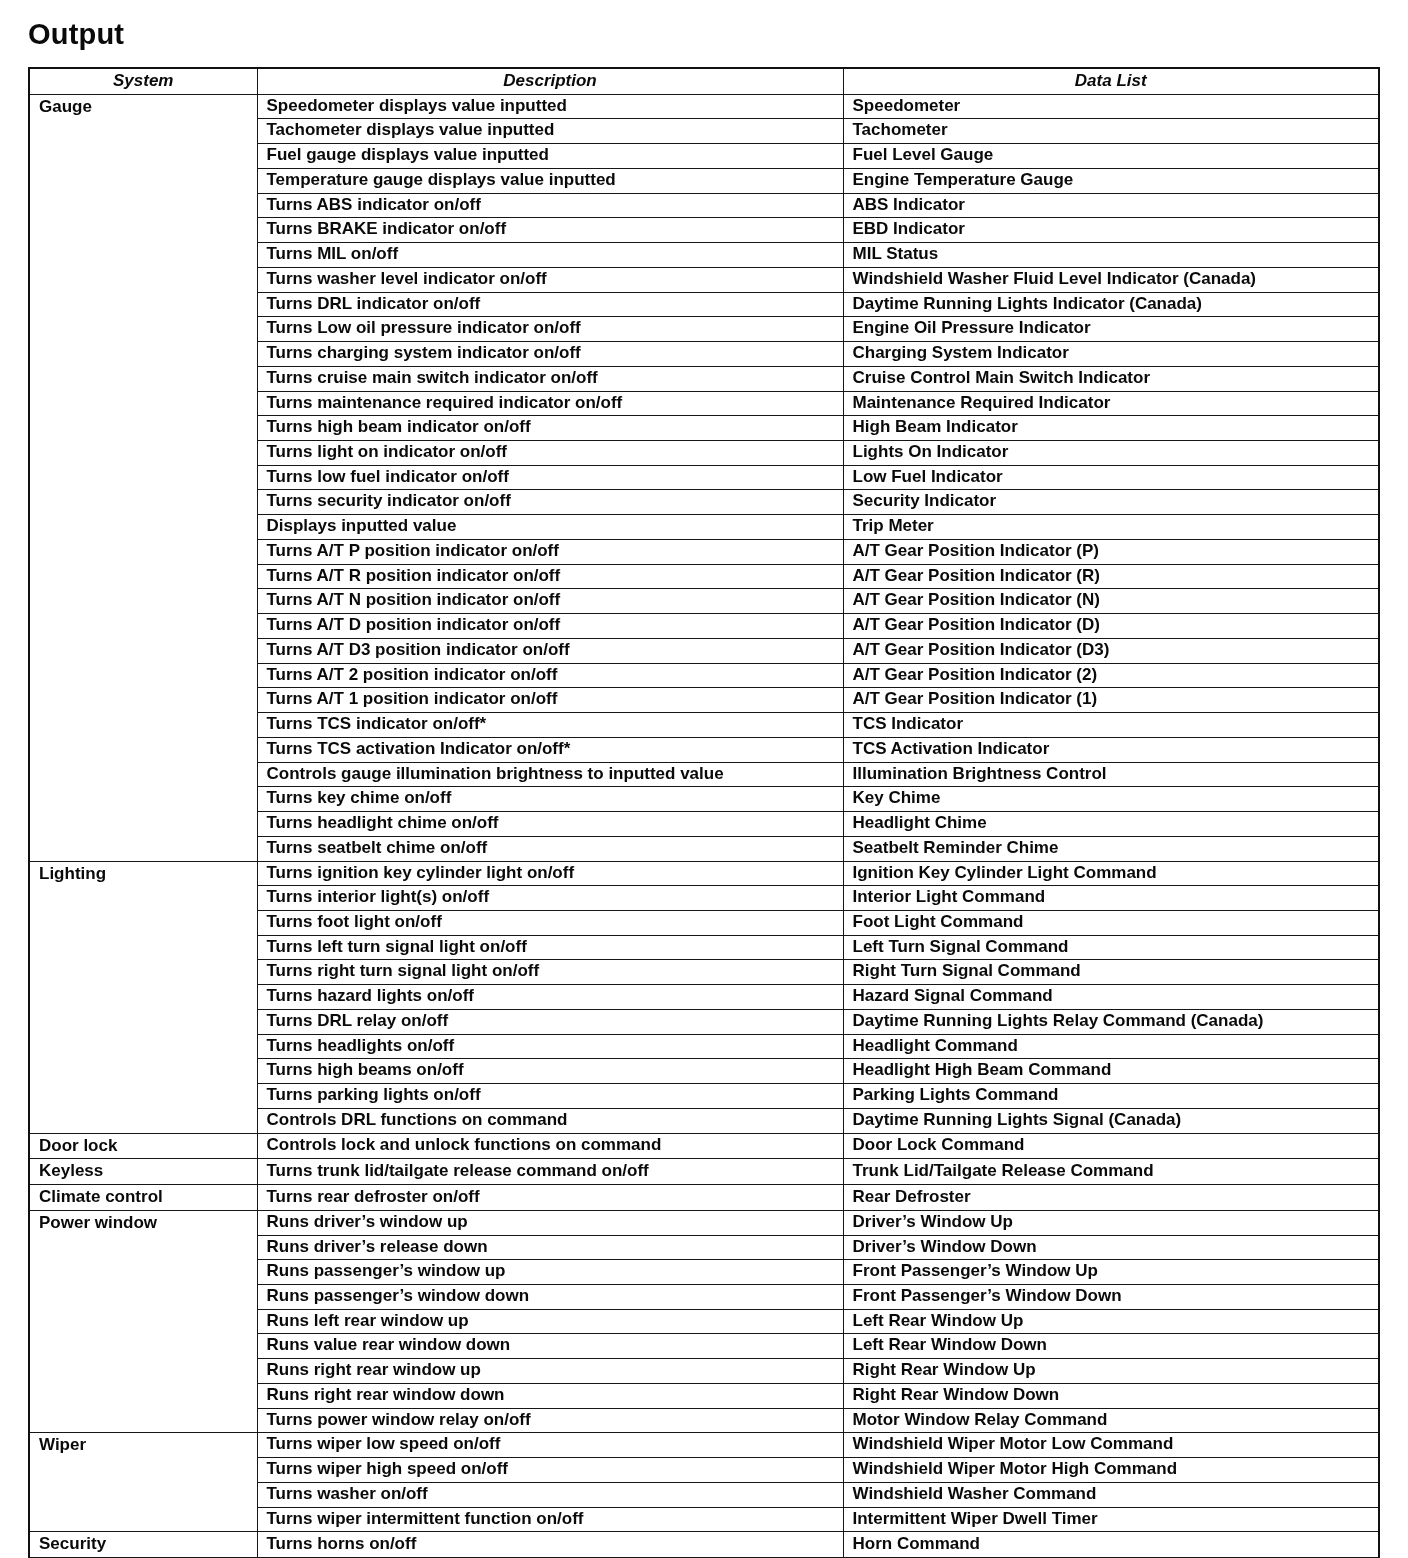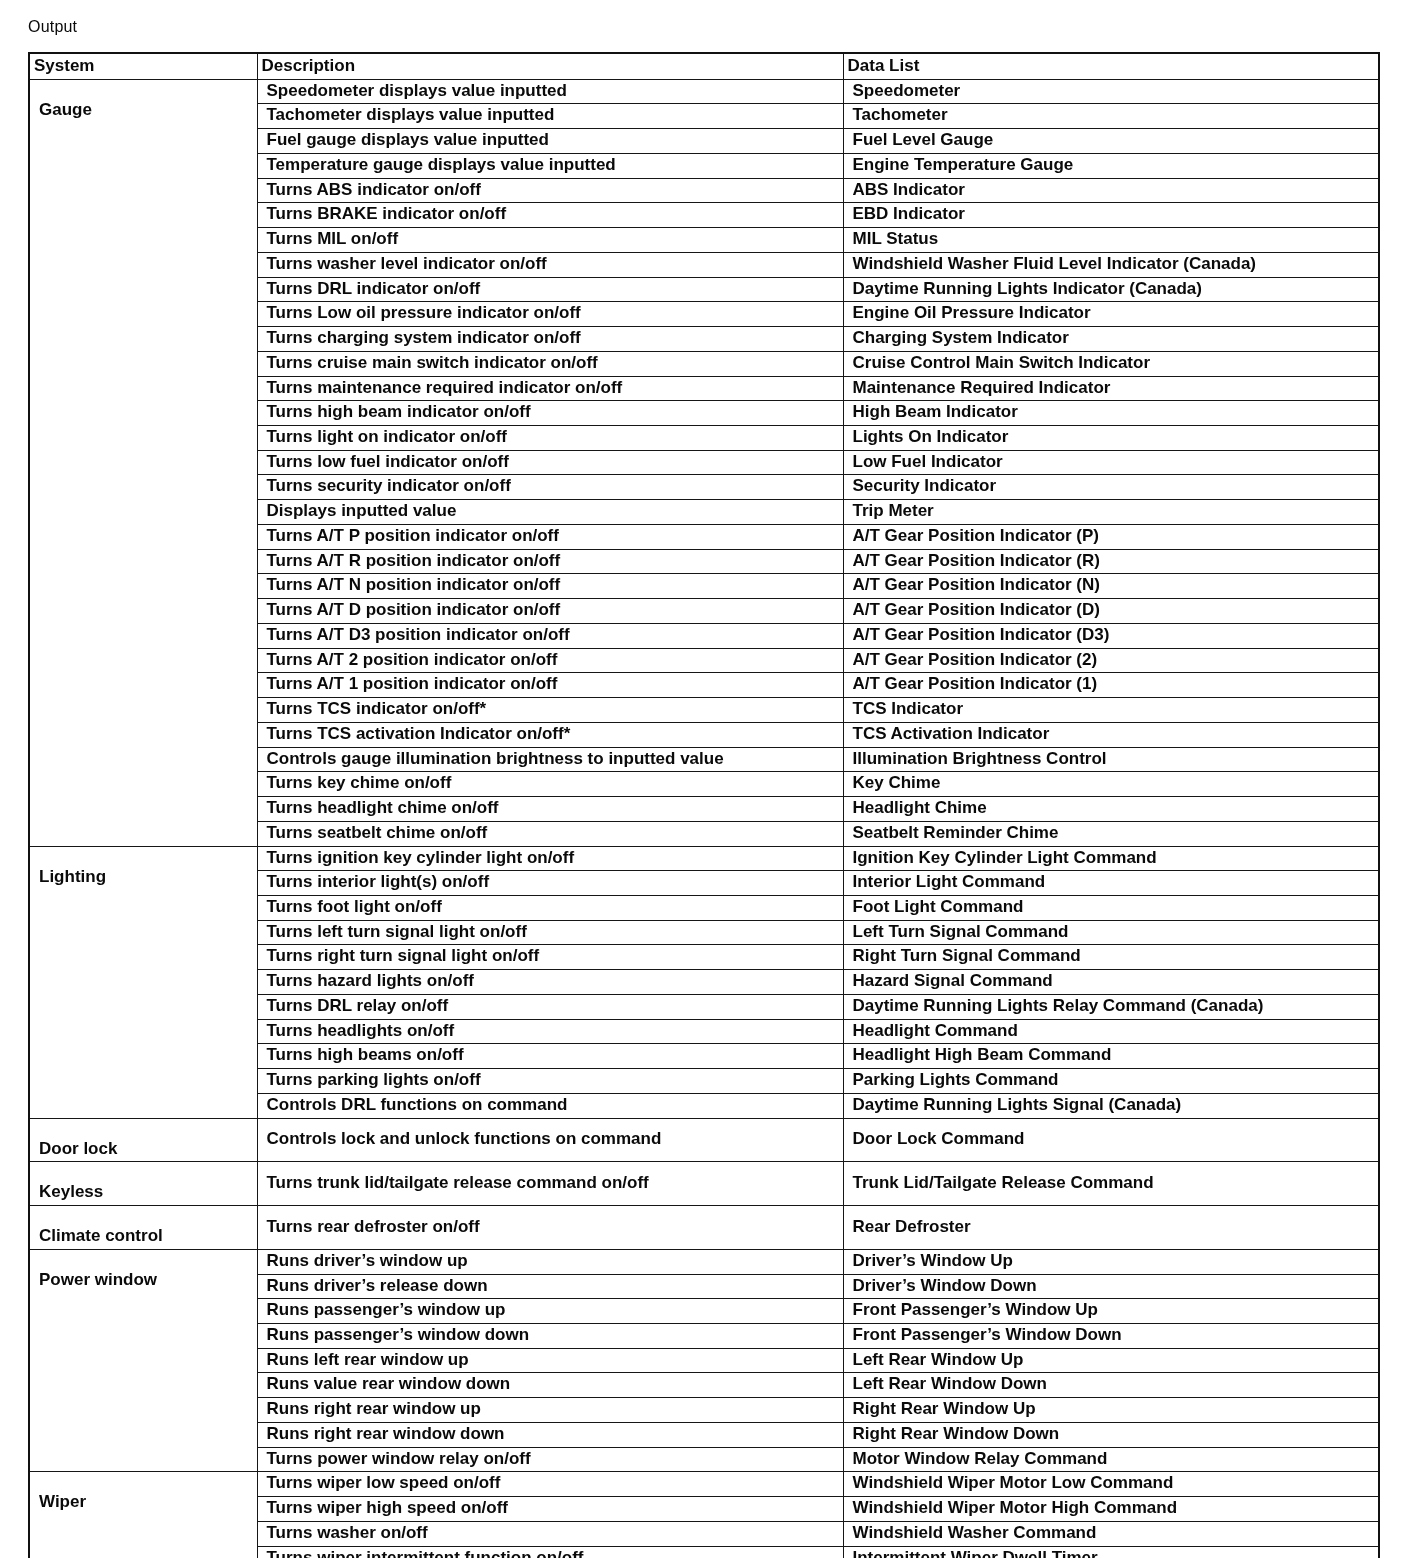--- a/index.html
+++ b/index.html
@@ -12,22 +12,22 @@
     min-height: 1558px;
     box-sizing: border-box;
     font-family: "Liberation Sans", sans-serif;
     color: #0a0a0a;
     padding: 14px 0 0 0;
   }
   .page {
     padding: 0 28px;
   }
   .doc-title {
-    font-size: 16px;
-    font-weight: 400;
+    font-size: 29px;
+    font-weight: 700;
     margin: 4px 0 16px 0;
     letter-spacing: 0.2px;
   }
   table.output-table {
     border-collapse: collapse;
     width: 1350px;
     table-layout: fixed;
     border: 2.5px solid #111;
   }
   col.col-system { width: 228px; }
@@ -36,27 +36,28 @@
   th, td {
     border: 1.5px solid #161616;
     font-size: 17px;
     font-weight: 700;
     line-height: 1.22;
     padding: 1px 4px 2px 9px;
     overflow: hidden;
     white-space: nowrap;
   }
   thead th {
-    text-align: left;
+    text-align: center;
     padding: 2px 4px;
     border-bottom: 1.5px solid #161616;
+    font-style: italic;
   }
   td.system-cell {
     vertical-align: top;
-    padding-top: 20px;
+    padding-top: 2px;
   }
   td.data-cell {
     white-space: pre-line;
   }
 </style>
 </head>
 <body>
 
 <div class="page">
   <div class="doc-title">Output</div>

